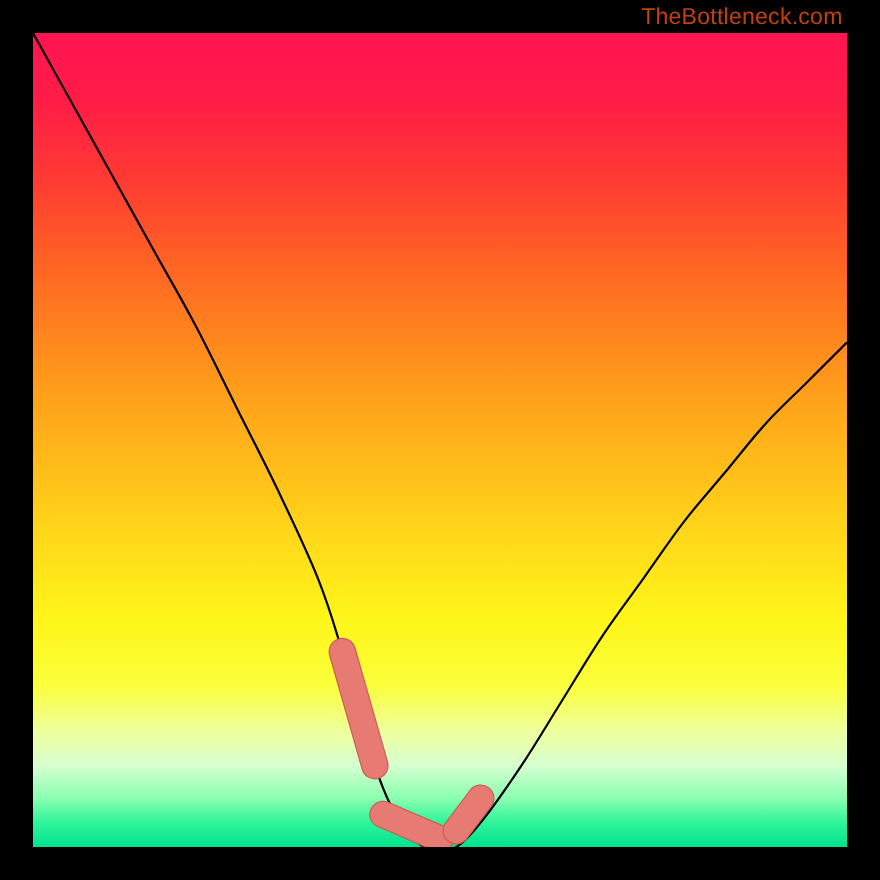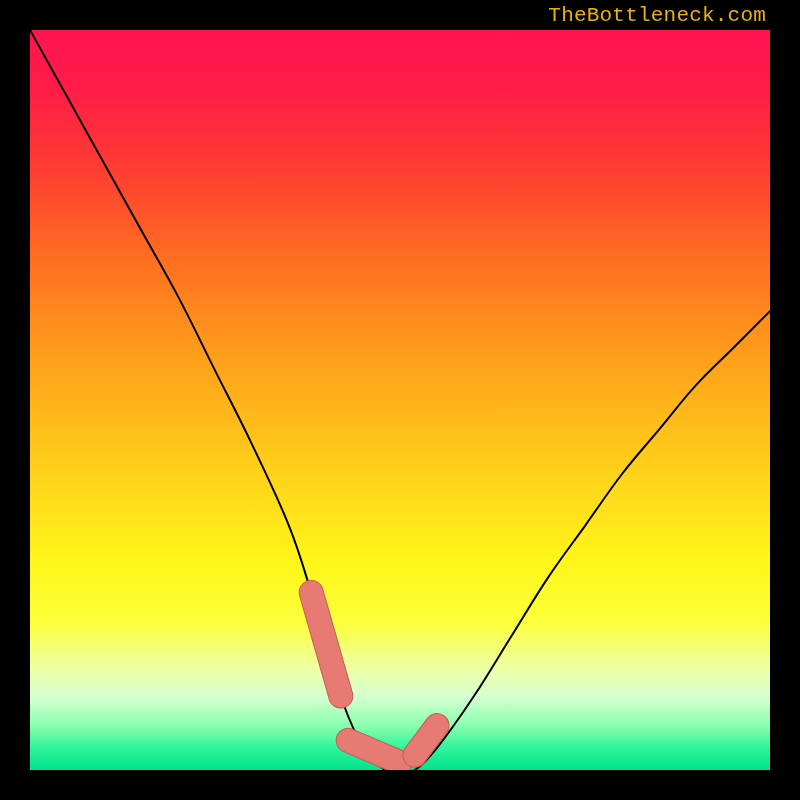--- a/index.html
+++ b/index.html
@@ -31,27 +31,26 @@
     position: absolute;
     left: 0;
     top: 0;
     width: 100%;
     height: 100%;
   }
   .watermark {
     position: absolute;
     top: 4px;
     right: 34px;
-    color: #eab308;
+    color: #c2410c;
     font-size: 21px;
     font-weight: 400;
     letter-spacing: 0.2px;
     z-index: 20;
     white-space: nowrap;
-    font-family: Liberation Mono, monospace;
   }
   svg {
     position: absolute;
     left: 0;
     top: 0;
   }
 </style>
 </head>
 <body>
 

